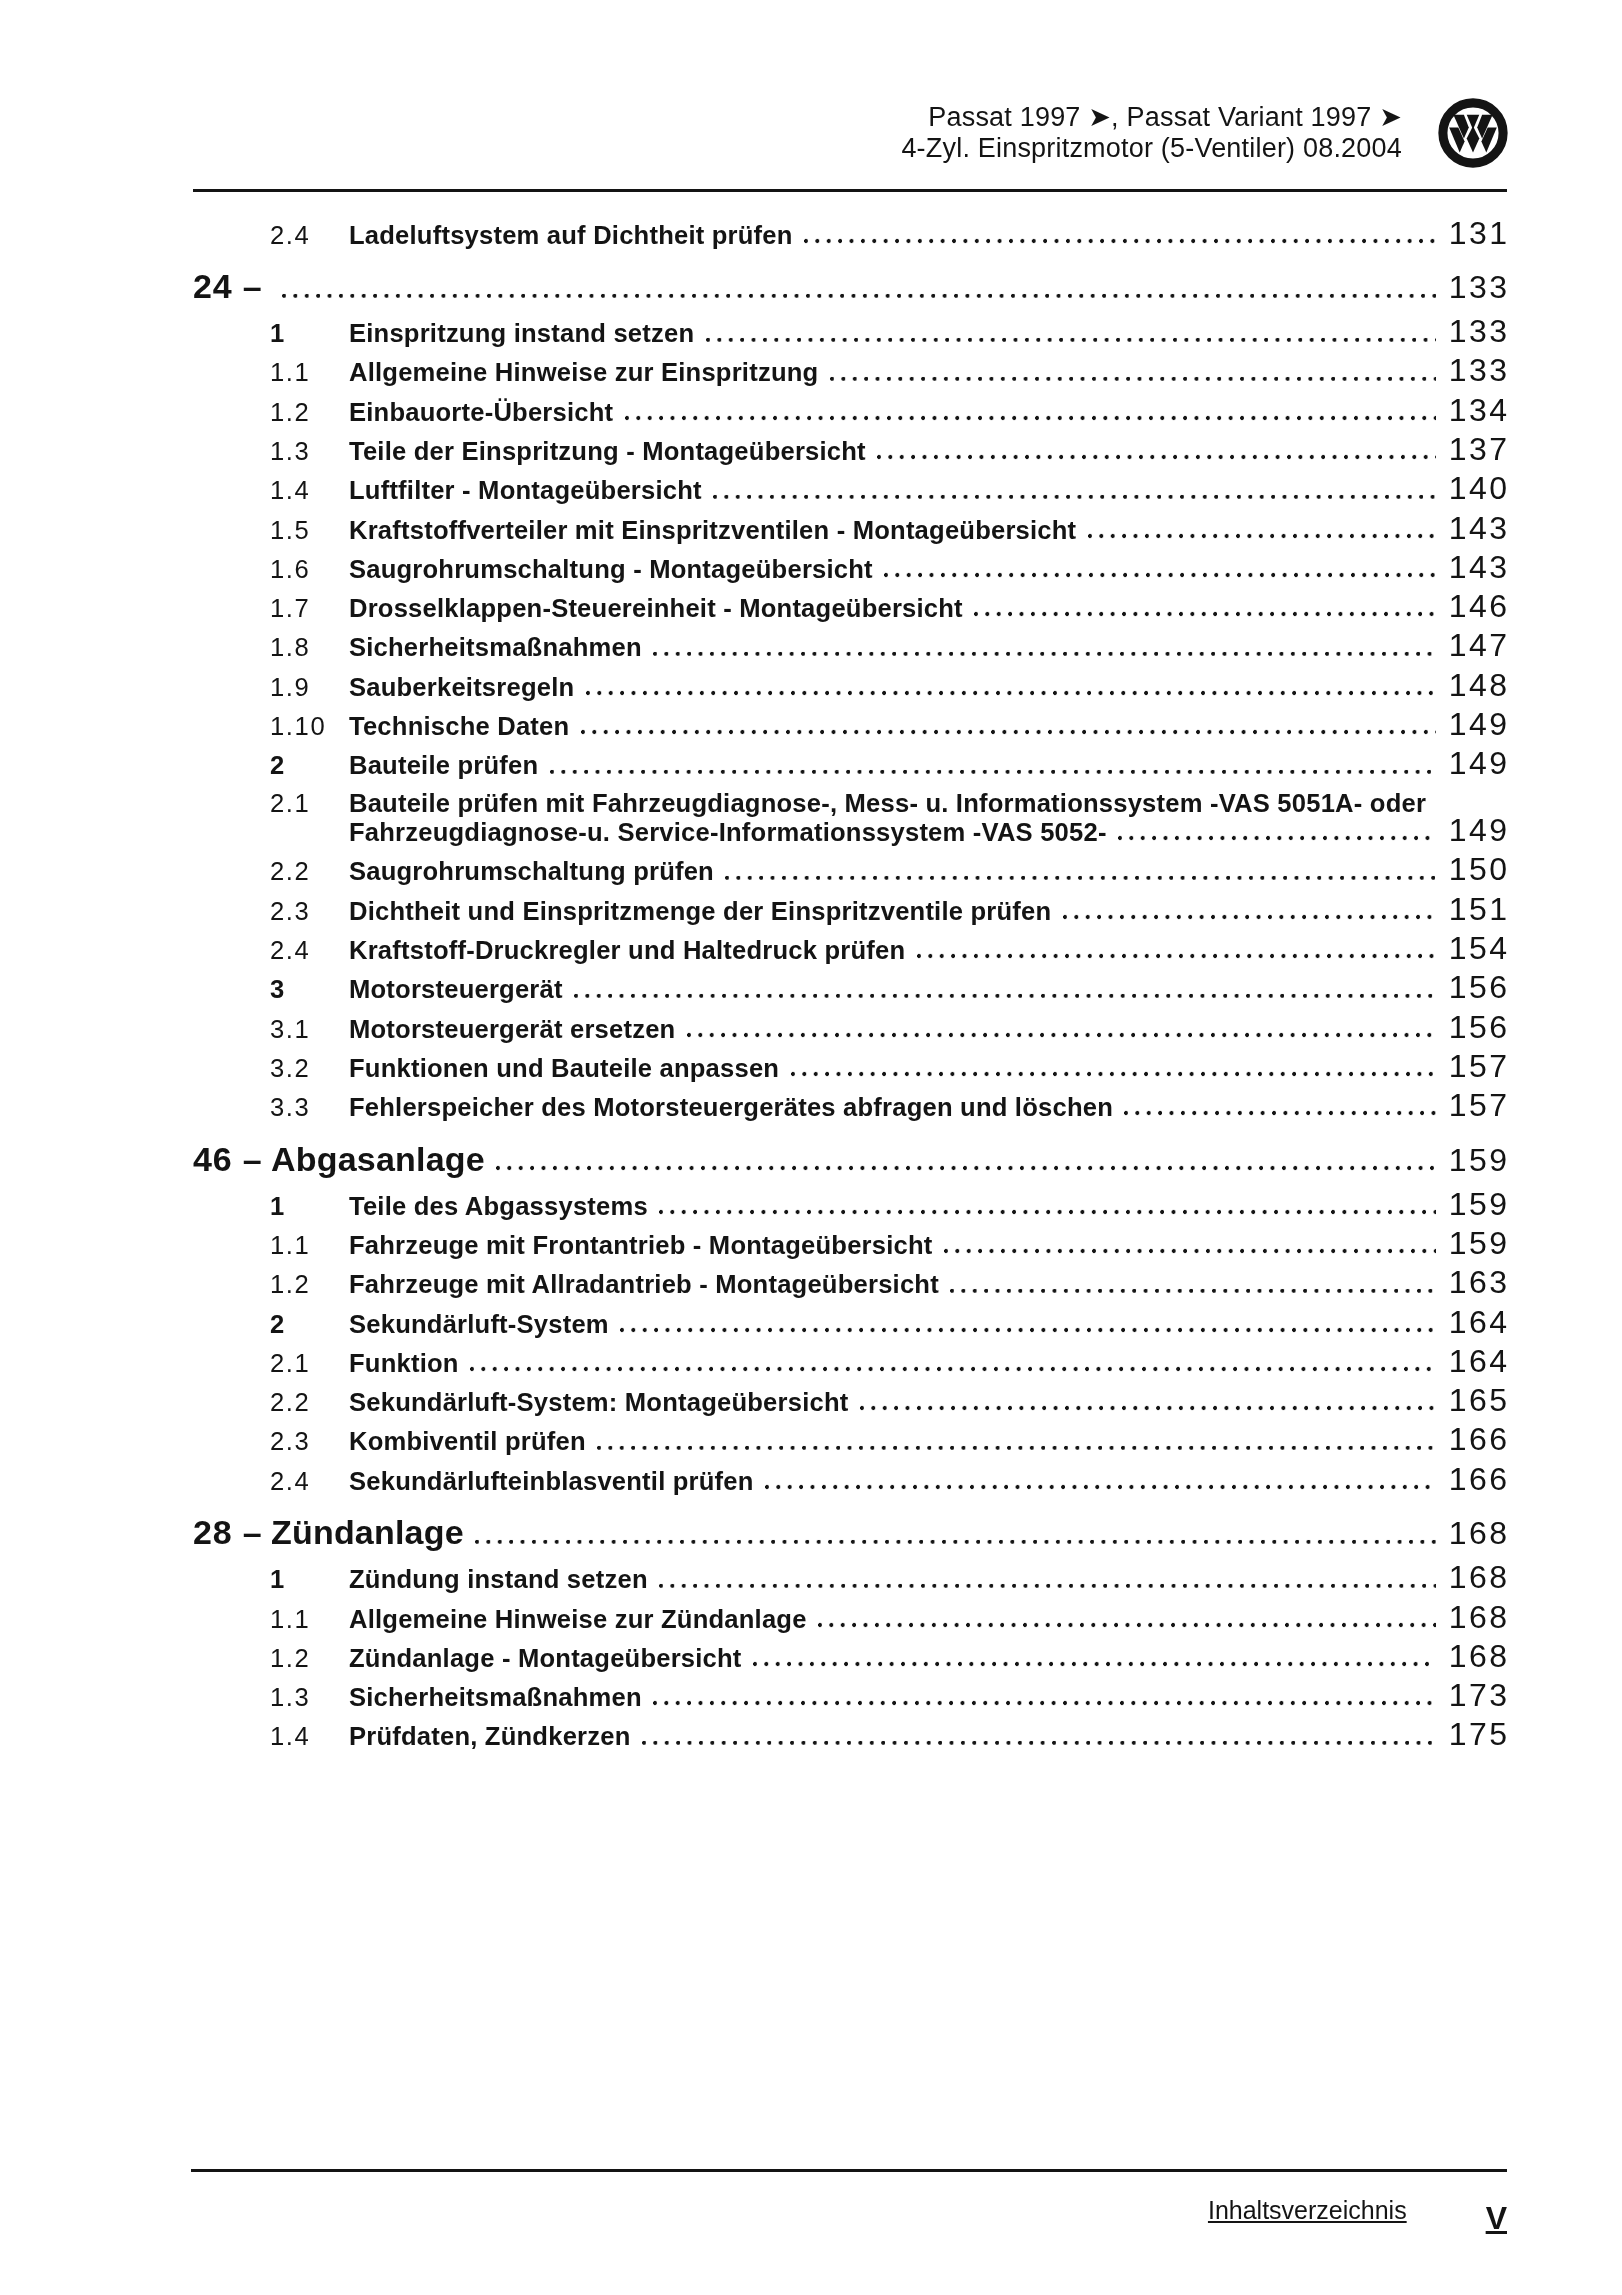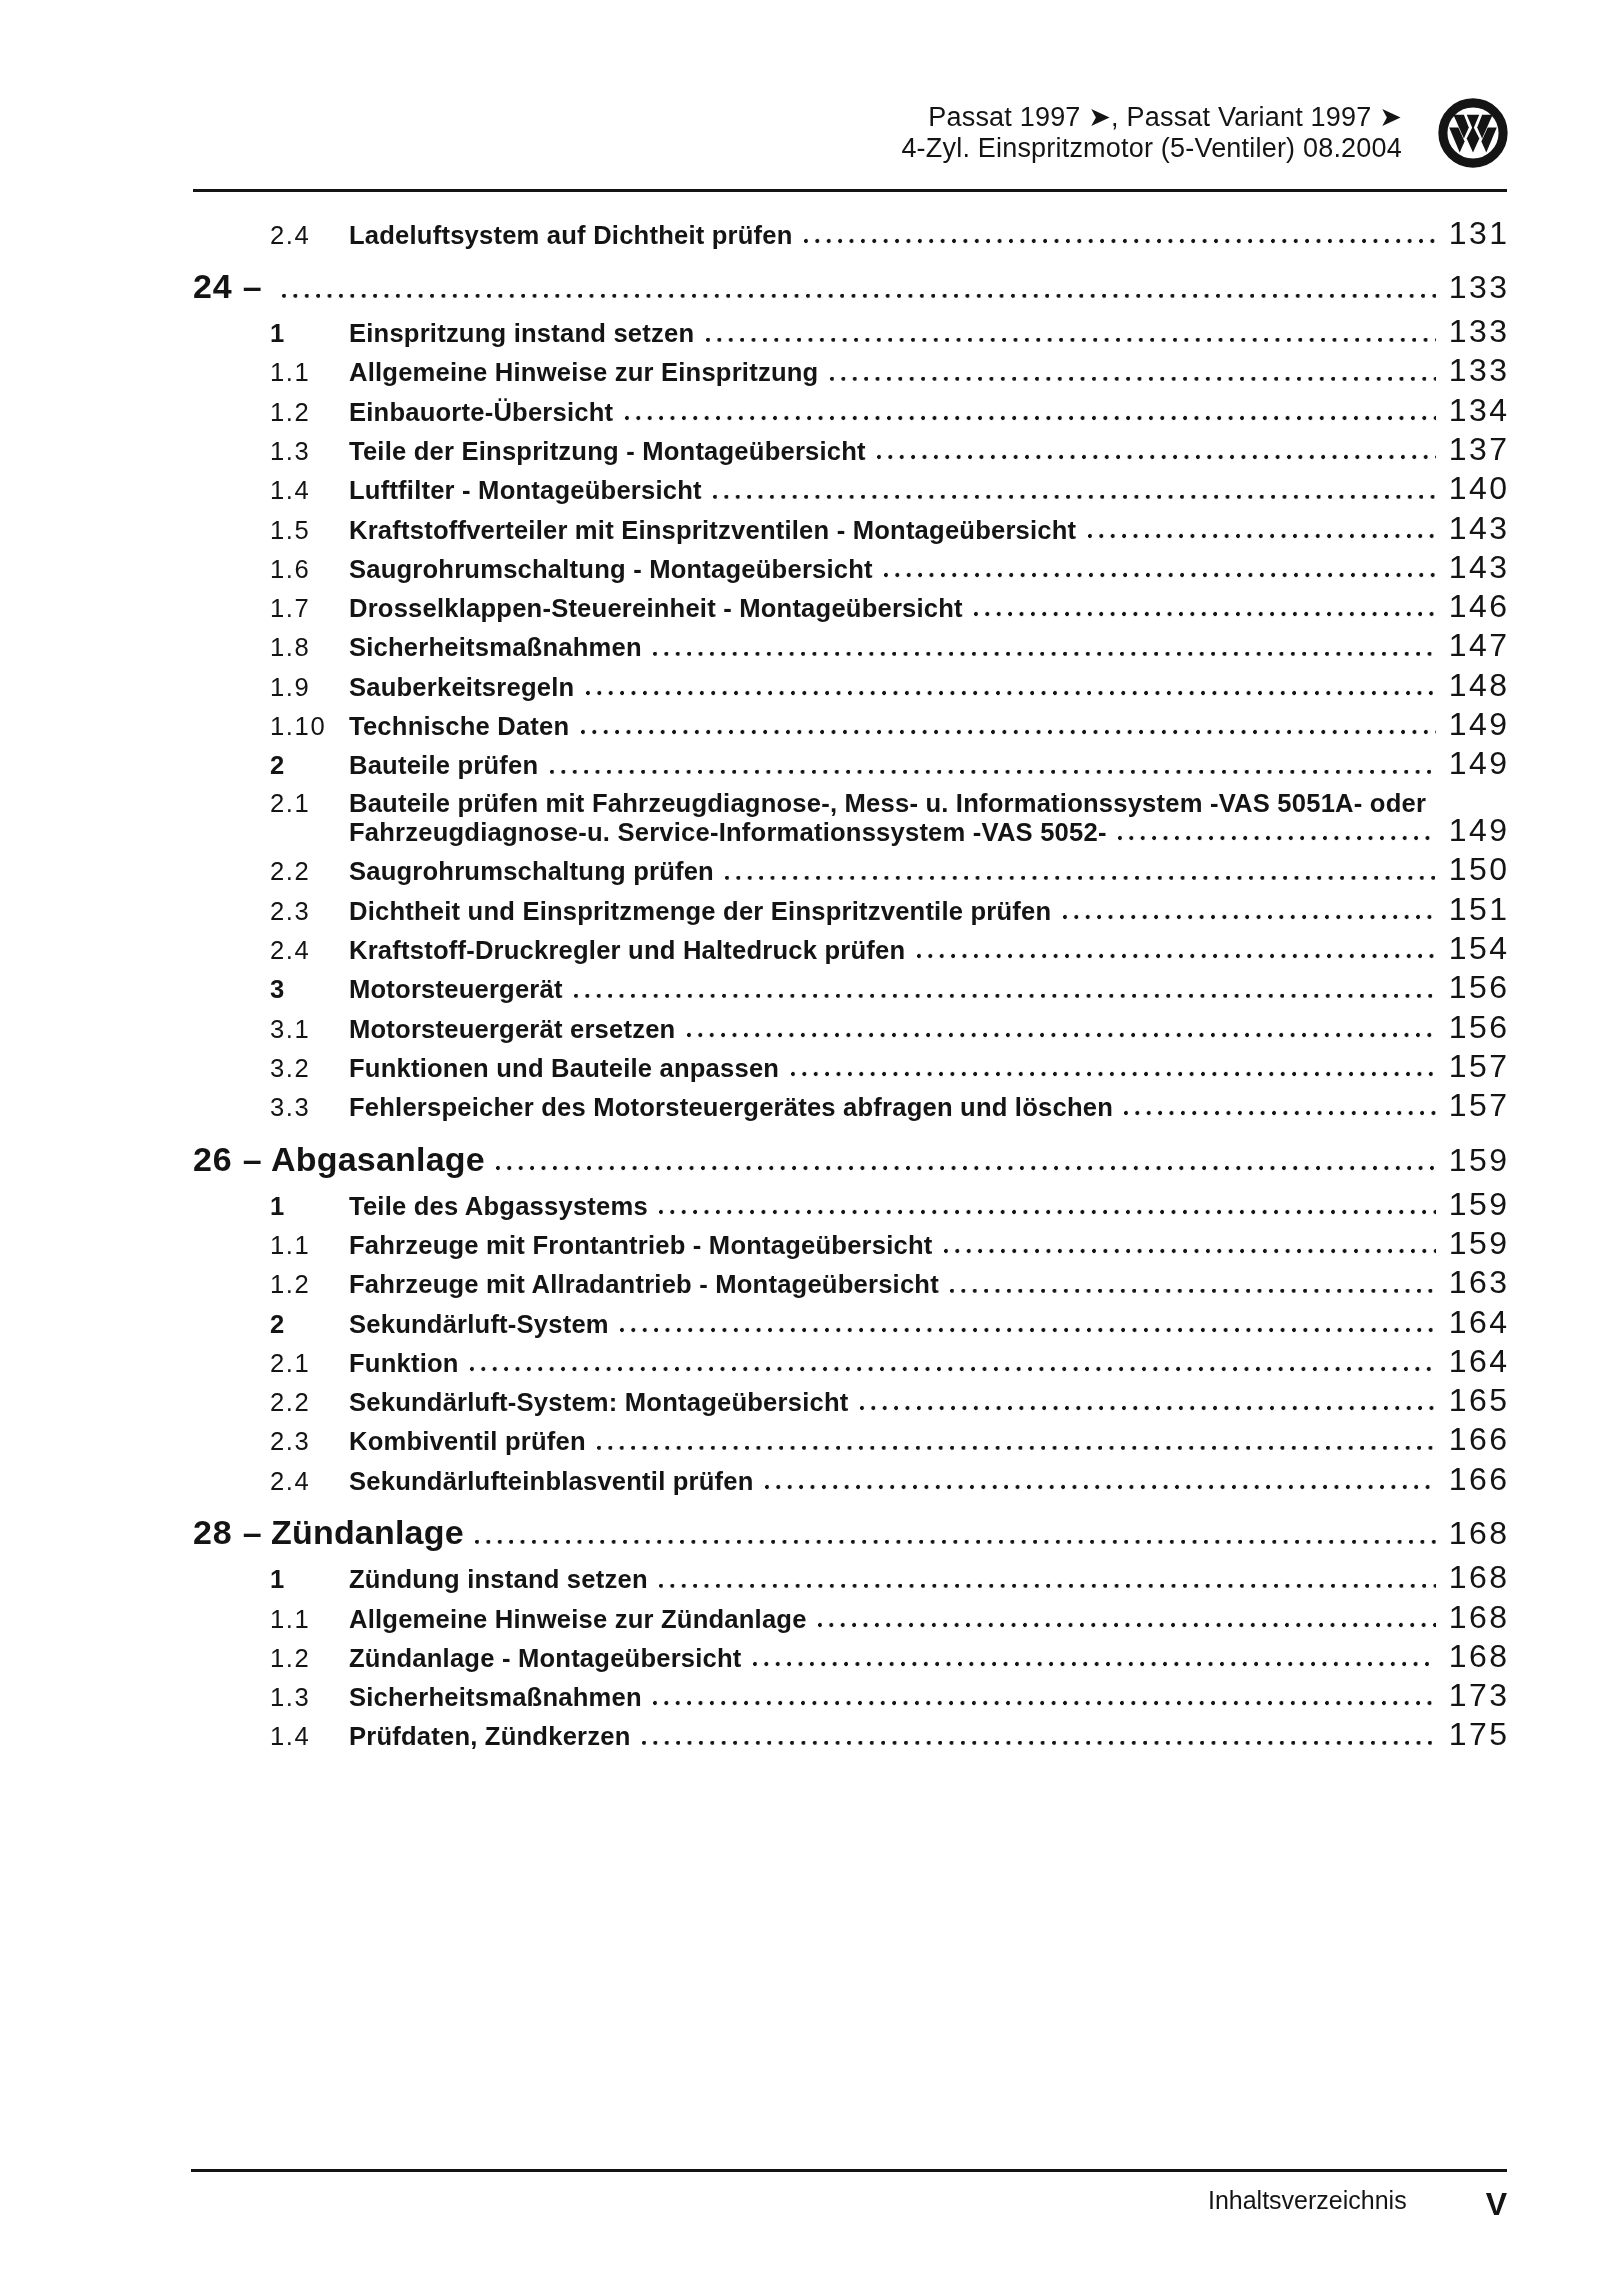--- a/index.html
+++ b/index.html
@@ -55,23 +55,24 @@
     margin-top:19px; margin-bottom:12px;
   }
   .lvl-chapter .num{ width:78px; font-weight:700; letter-spacing:0.8px; }
   .lvl-chapter .ttl{ font-weight:700; }
   
   .footer{
     position:absolute; left:191px; right:115px; top:2169px;
   }
   .footer-rule{ border:none; border-top:3.2px solid var(--ink); }
   .footer-line{
-    margin-top:10px;
-    display:flex; justify-content:flex-end; align-items:center;
+    margin-top:24px;
+    display:flex; justify-content:flex-end; align-items:flex-start;
     font-size:25px;
+    text-decoration:underline;
   }
   .footer-page{ font-weight:700; font-size:32px; margin-left:79px; position:relative; top:4px; }
 </style>
 </head>
 <body>
 
 <div class="page">
 
   <div class="header">
     <div class="header-text">
@@ -307,21 +308,21 @@
     <span class="num">3.3</span>
     <div class="body">
           <div class="line">
             <span class="ttl">Fehlerspeicher des Motorsteuergerätes abfragen und löschen</span>
             <span class="leader"></span>
             <span class="page-num">157</span>
           </div>
         </div>
   </div>
       <div class="t-row lvl-chapter">
-    <span class="num">26 –</span>
+    <span class="num">46 –</span>
     <div class="body">
           <div class="line">
             <span class="ttl">Abgasanlage</span>
             <span class="leader"></span>
             <span class="page-num">159</span>
           </div>
         </div>
   </div>
       <div class="t-row lvl-section">
     <span class="num">1</span>

